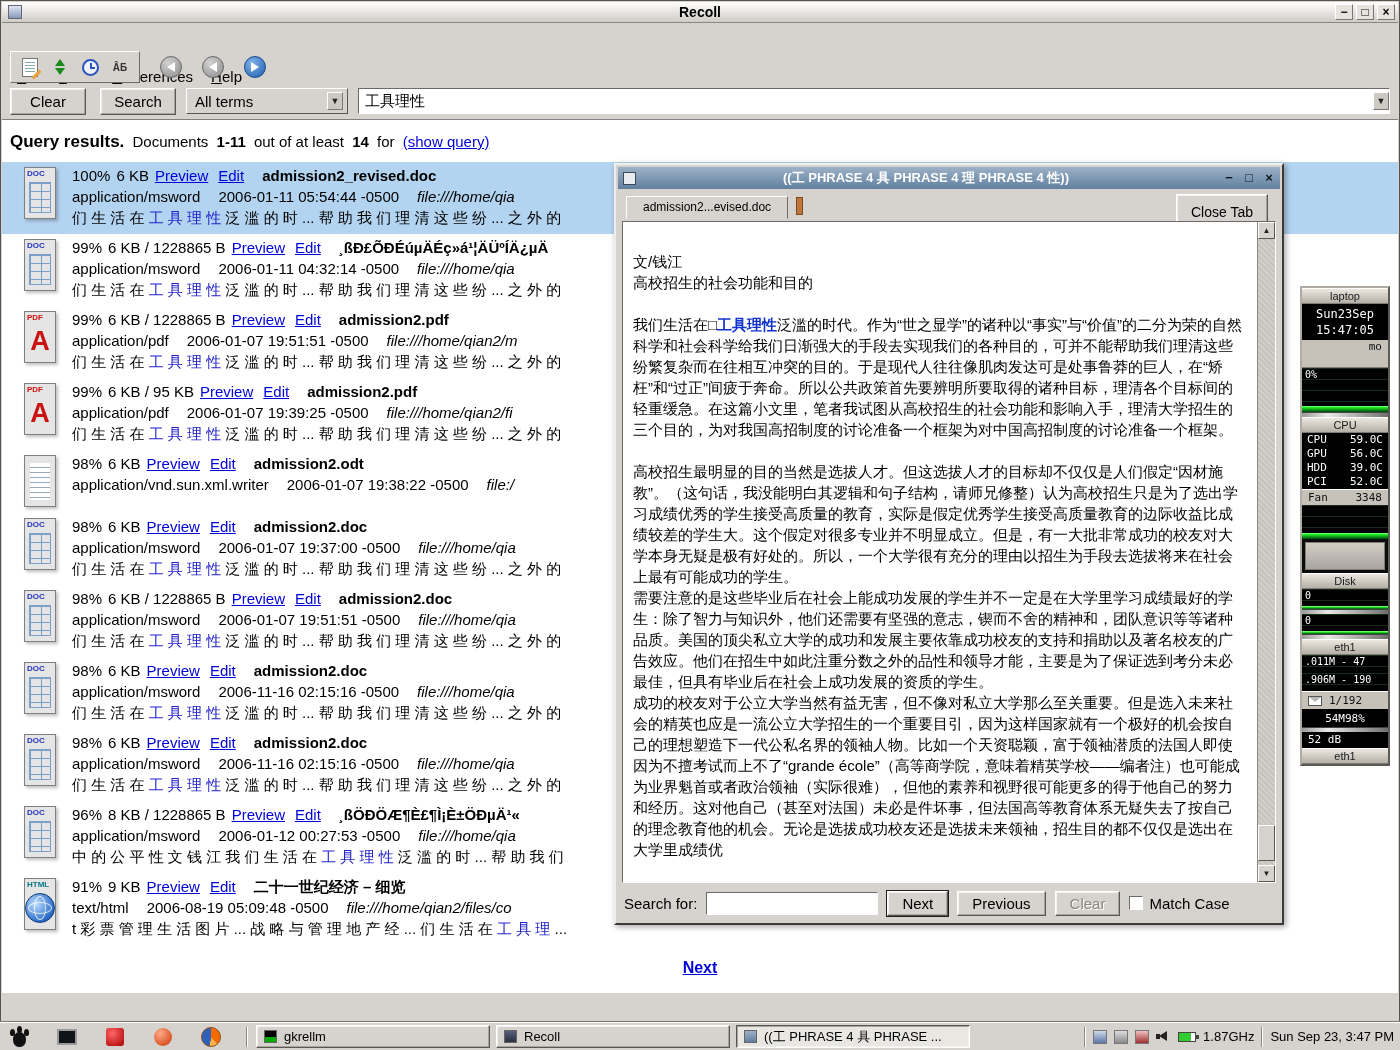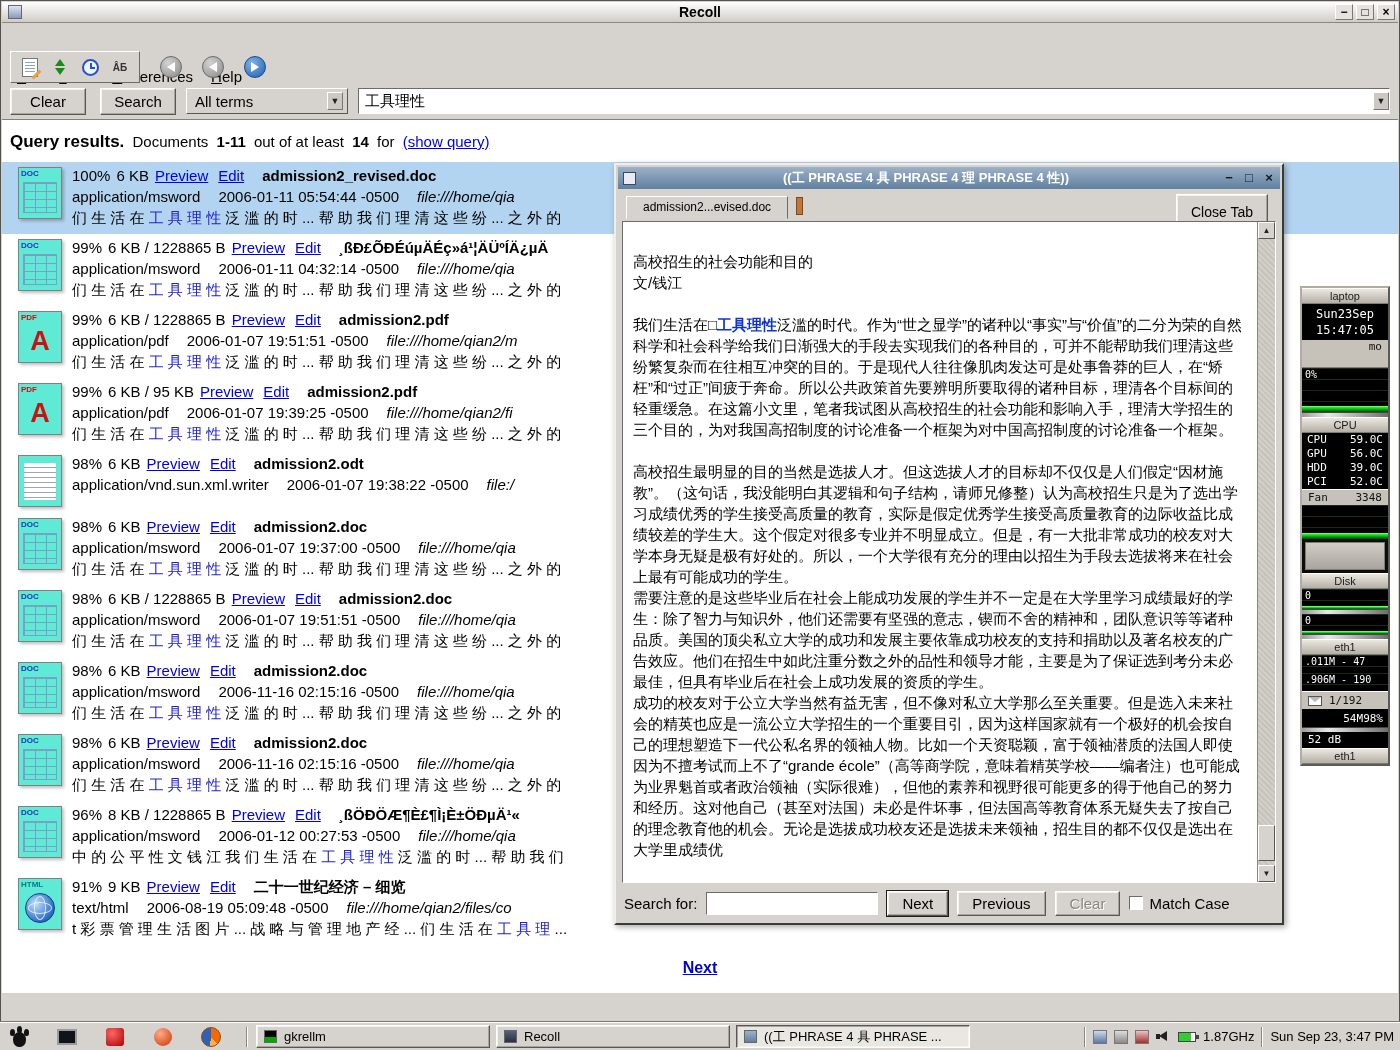--- a/index.html
+++ b/index.html
@@ -92,21 +92,21 @@
   .rmeta { margin-right:6px; }
   .rline1 .rlink { margin-right:10px; }
   .rtitle { font-weight:bold; margin-left:8px; }
   .rline2 span { margin-right:18px; }
   .rurl { font-style:italic; }
   .hl-term { color:#2222cc; }
   #next-wrap { text-align:center; padding-top:14px; }
   #next-link { color:#0000dd; font-weight:bold; font-size:16px; text-decoration:underline; cursor:pointer; }
 
   
-  .fi-page { position:relative; width:44px; height:52px; background:#5eead4; border:1px solid #808080;
+  .fi-page { position:relative; width:32px; height:52px; background:#e5e5e5; border:1px solid #808080;
              margin:0 auto; box-shadow:2px 2px 3px rgba(0,0,0,.25); overflow:hidden; }
   .fi-tag { position:absolute; top:1px; left:2px; font-size:8px; font-weight:bold; letter-spacing:0; }
   .fi-tag-doc { color:#2233bb; }
   .fi-tag-pdf { color:#cc1111; }
   .fi-tag-html { color:#067a8a; }
   .fi-grid { position:absolute; left:4px; right:4px; top:14px; bottom:5px; border:1px solid #7aa0c8;
              background-image:linear-gradient(#7aa0c8 1px, transparent 1px),
                               linear-gradient(90deg,#7aa0c8 1px, transparent 1px);
              background-size:11px 8px; }
   .fi-a { position:absolute; left:0; right:0; top:12px; text-align:center; font-size:27px;
@@ -183,21 +183,21 @@
   .gk-fan { display:flex; justify-content:space-between; background:#c6c2ba; color:#111; padding:0 6px;
             height:16px; line-height:15px; font-size:11px; border-top:1px solid #fff; }
   .gk-spacer { height:28px; background:linear-gradient(#d2cec6,#a8a49e); border:1px solid #807c74; margin:3px; }
   .gk-small-chart { height:20px; }
   .gk-net-chart { height:18px; }
   .gk-mail { display:flex; align-items:center; gap:7px; background:#c6c2ba; color:#111; height:18px;
              padding:0 6px; font-size:11px; border-top:1px solid #fff; }
   .gk-envelope { width:14px; height:10px; background:#fdfdfd; border:1px solid #555; position:relative; flex:none; }
   .gk-envelope::after { content:""; position:absolute; left:0; top:0; border-left:6px solid transparent;
                         border-right:6px solid transparent; border-top:5px solid #b8b8b8; }
-  .gk-mem { height:18px; display:flex; justify-content:flex-end; align-items:center; padding:0 5px;
+  .gk-mem { height:18px; display:flex; justify-content:center; align-items:center; padding:0 5px;
             color:#fff; background:#000; }
   .gk-batt { height:16px; line-height:16px; padding:0 6px; color:#fff; background:#000; }
 
   
   #taskbar { position:absolute; left:0; right:0; bottom:0; height:28px; z-index:30; background:#d6d3ce;
              border-top:1px solid #ffffff; box-shadow:0 -1px 0 #7a7672; display:flex; align-items:center;
              padding:0 6px; gap:8px; font-size:13px; }
   .launcher { width:26px; height:24px; display:flex; align-items:center; justify-content:center; margin-right:14px; }
   .paw { width:13px; height:15px; background:#111; border-radius:50% 50% 46% 46%; position:relative;
          box-shadow:-7px -7px 0 -4px #111, 0 -10px 0 -4px #111, 7px -7px 0 -4px #111; margin-top:5px; }
@@ -463,22 +463,22 @@
       </span>
     </div>
     <div id="pv-tabbar">
       <span class="pv-tab">admission2...evised.doc</span>
       <span class="pv-tab-stub"></span>
       <button class="btn pv-closetab">Close Tab</button>
     </div>
     <div id="pv-content">
       <div id="pv-text">
           <div class="pv-para"><span></span></div>
+          <div class="pv-para"><span>文/钱江</span></div>
           <div class="pv-para"><span>高校招生的社会功能和目的</span></div>
-          <div class="pv-para"><span>文/钱江</span></div>
           <div class="pv-para"><span></span></div>
           <div class="pv-para"><span>我们生活在□</span><span class="hl-term-strong">工具理性</span><span>泛滥的时代。作为“世之显学”的诸种以“事实”与“价值”的二分为荣的自然科学和社会科学给我们日渐强大的手段去实现我们的各种目的，可并不能帮助我们理清这些纷繁复杂而在往相互冲突的目的。于是现代人往往像肌肉发达可是处事鲁莽的巨人，在“矫枉”和“过正”间疲于奔命。所以公共政策首先要辨明所要取得的诸种目标，理清各个目标间的轻重缓急。在这篇小文里，笔者我试图从高校招生的社会功能和影响入手，理清大学招生的三个目的，为对我国高招制度的讨论准备一个框架为对中国高招制度的讨论准备一个框架。</span></div>
           <div class="pv-para"><span></span></div>
           <div class="pv-para"><span>高校招生最明显的目的当然是选拔人才。但这选拔人才的目标却不仅仅是人们假定“因材施教”。（这句话，我没能明白其逻辑和句子结构，请师兄修整）认为高校招生只是为了选出学习成绩优秀的学生接受高质量的教育，实际是假定优秀学生接受高质量教育的边际收益比成绩较差的学生大。这个假定对很多专业并不明显成立。但是，有一大批非常成功的校友对大学本身无疑是极有好处的。所以，一个大学很有充分的理由以招生为手段去选拔将来在社会上最有可能成功的学生。</span></div>
           <div class="pv-para"><span>需要注意的是这些毕业后在社会上能成功发展的学生并不一定是在大学里学习成绩最好的学生：除了智力与知识外，他们还需要有坚强的意志，锲而不舍的精神和，团队意识等等诸种品质。美国的顶尖私立大学的成功和发展主要依靠成功校友的支持和捐助以及著名校友的广告效应。他们在招生中如此注重分数之外的品性和领导才能，主要是为了保证选到考分未必最佳，但具有毕业后在社会上成功发展的资质的学生。</span></div>
           <div class="pv-para"><span>成功的校友对于公立大学当然有益无害，但不像对私立大学那么至关重要。但是选入未来社会的精英也应是一流公立大学招生的一个重要目引，因为这样国家就有一个极好的机会按自己的理想塑造下一代公私名界的领袖人物。比如一个天资聪颖，富于领袖潜质的法国人即使因为不擅考试而上不了“grande école”（高等商学院，意味着精英学校——编者注）也可能成为业界魁首或者政治领袖（实际很难），但他的素养和视野很可能更多的得于他自己的努力和经历。这对他自己（甚至对法国）未必是件坏事，但法国高等教育体系无疑失去了按自己的理念教育他的机会。无论是选拔成功校友还是选拔未来领袖，招生目的都不仅仅是选出在大学里成绩优</span></div>
         </div>
       <div class="pv-scrollbar">
         <div class="sb-btn">▲</div>
         <div class="sb-track">

